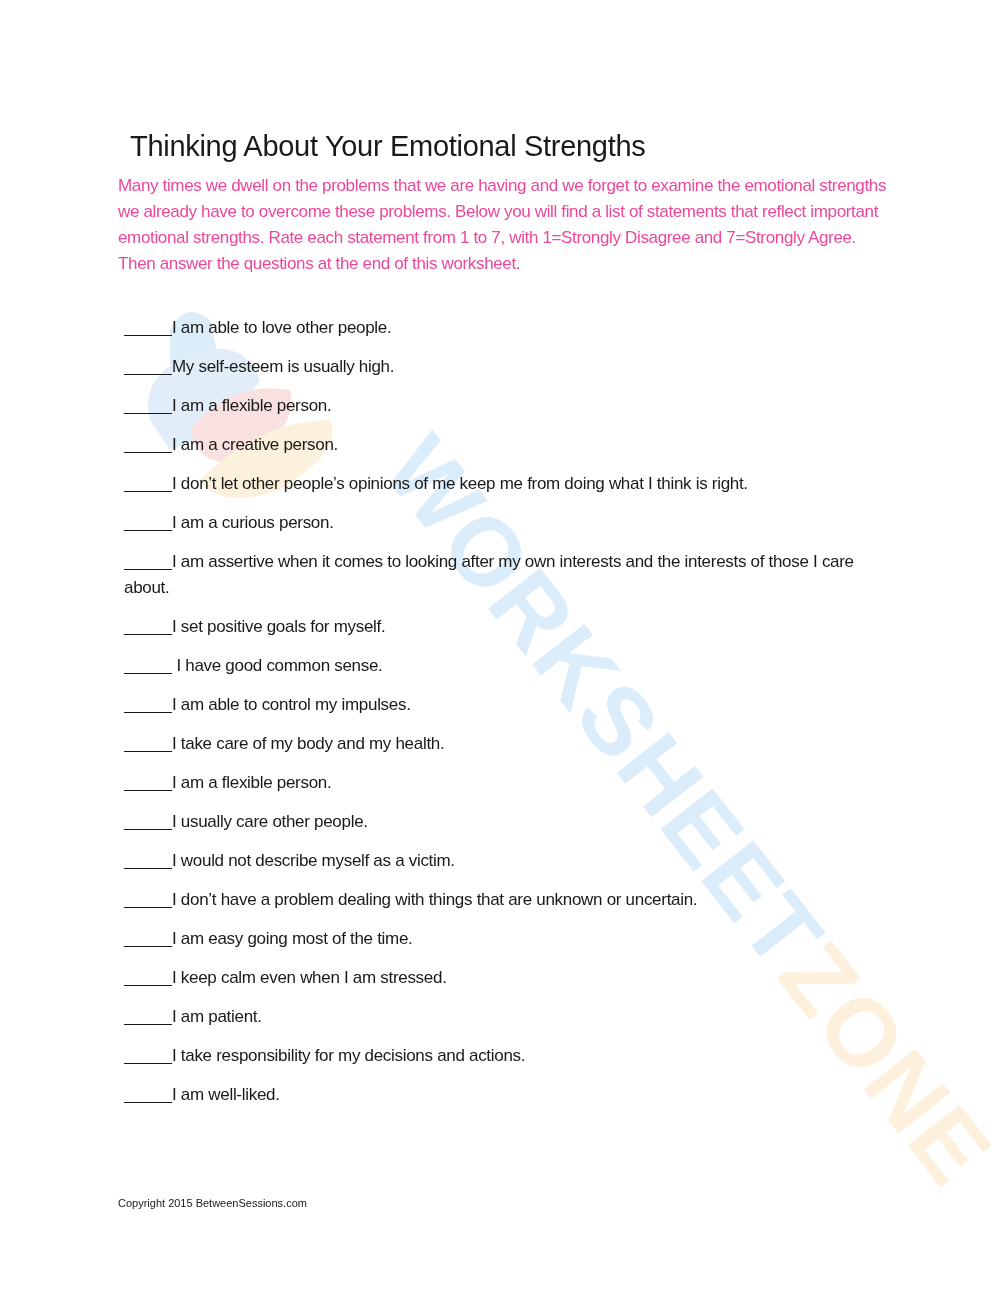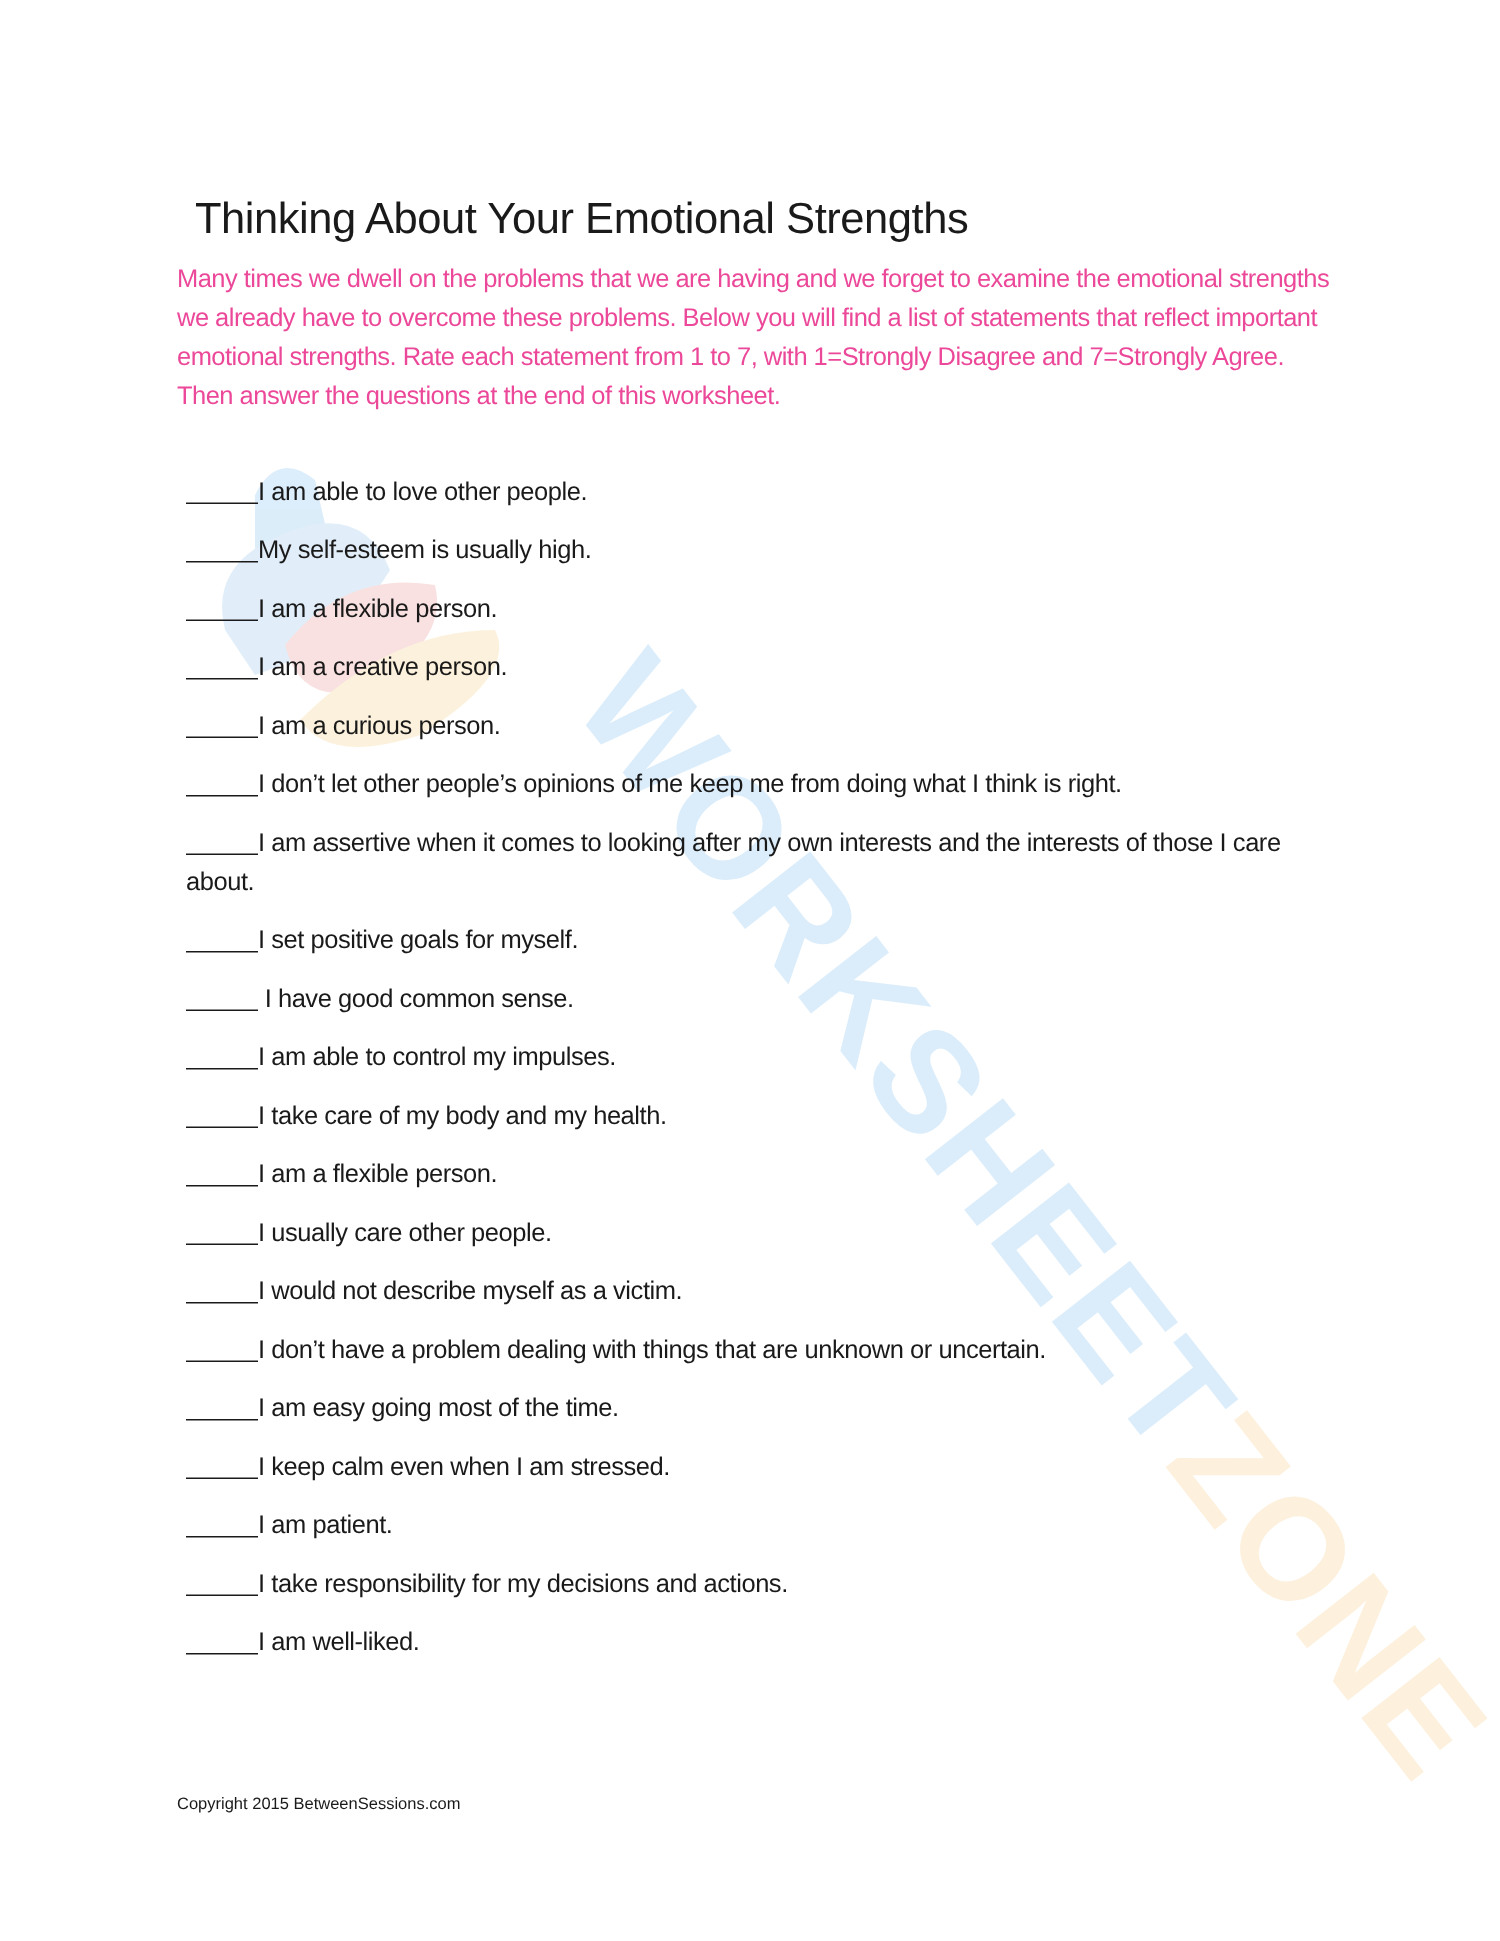--- a/index.html
+++ b/index.html
@@ -104,22 +104,22 @@
 <div class="page">
   <h1 class="title">Thinking About Your Emotional Strengths</h1>
 
   <p class="intro">Many times we dwell on the problems that we are having and we forget to examine the emotional strengths we already have to overcome these problems.   Below you will find a list of statements that reflect important emotional strengths.  Rate each statement from 1 to 7, with 1=Strongly Disagree and 7=Strongly Agree.   Then answer the questions at the end of this worksheet.</p>
 
   <ul class="items">
     <li class="item"><span class="blank"></span><span>I am able to love other people.</span></li>
     <li class="item"><span class="blank"></span><span>My self-esteem is usually high.</span></li>
     <li class="item"><span class="blank"></span><span>I am a flexible person.</span></li>
     <li class="item"><span class="blank"></span><span>I am a creative person.</span></li>
+    <li class="item"><span class="blank"></span><span>I don’t let other people’s opinions of me keep me from doing what I think is right.</span></li>
     <li class="item"><span class="blank"></span><span>I am a curious person.</span></li>
-    <li class="item"><span class="blank"></span><span>I don’t let other people’s opinions of me keep me from doing what I think is right.</span></li>
     <li class="item"><span class="blank"></span><span>I am assertive when it comes to looking after my own interests and the interests of those I care about.</span></li>
     <li class="item"><span class="blank"></span><span>I set positive goals for myself.</span></li>
     <li class="item"><span class="blank"></span><span style="white-space:pre;text-align:center;"> I have good common sense.</span></li>
     <li class="item"><span class="blank"></span><span>I am able to control my impulses.</span></li>
     <li class="item"><span class="blank"></span><span>I take care of my body and my health.</span></li>
     <li class="item"><span class="blank"></span><span>I am a flexible person.</span></li>
     <li class="item"><span class="blank"></span><span>I usually care other people.</span></li>
     <li class="item"><span class="blank"></span><span>I would not describe myself as a victim.</span></li>
     <li class="item"><span class="blank"></span><span>I don’t have a problem dealing with things that are unknown or uncertain.</span></li>
     <li class="item"><span class="blank"></span><span>I am easy going most of the time.</span></li>

